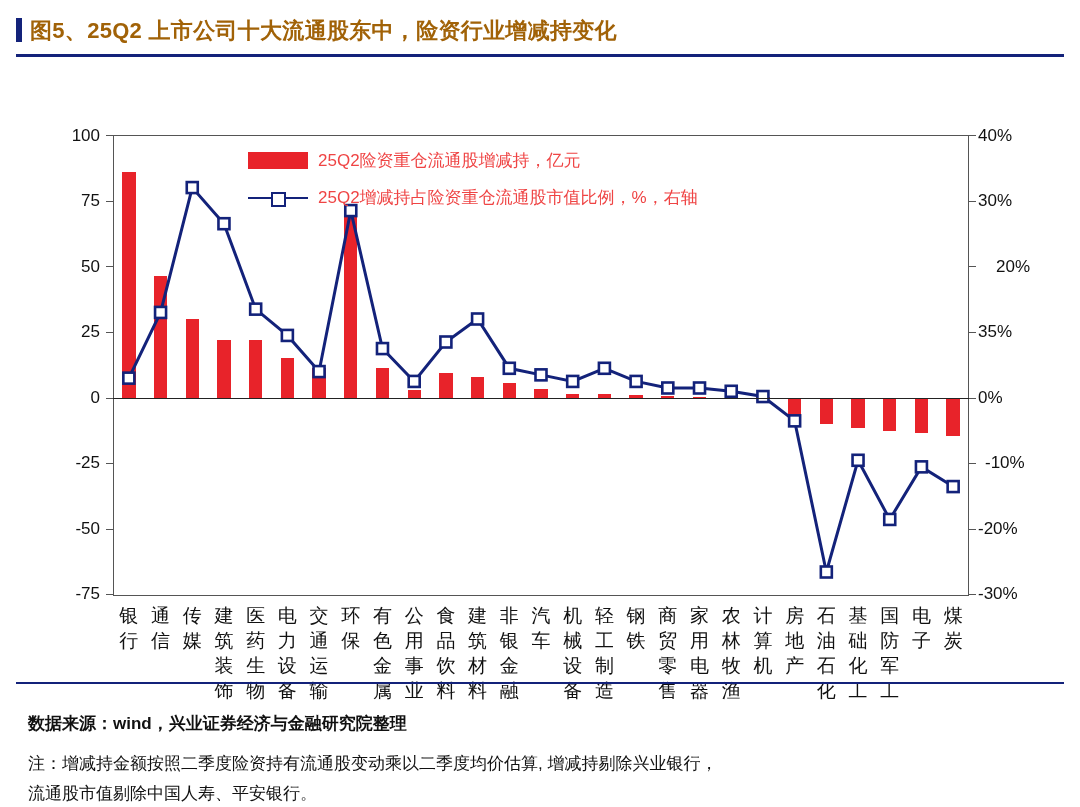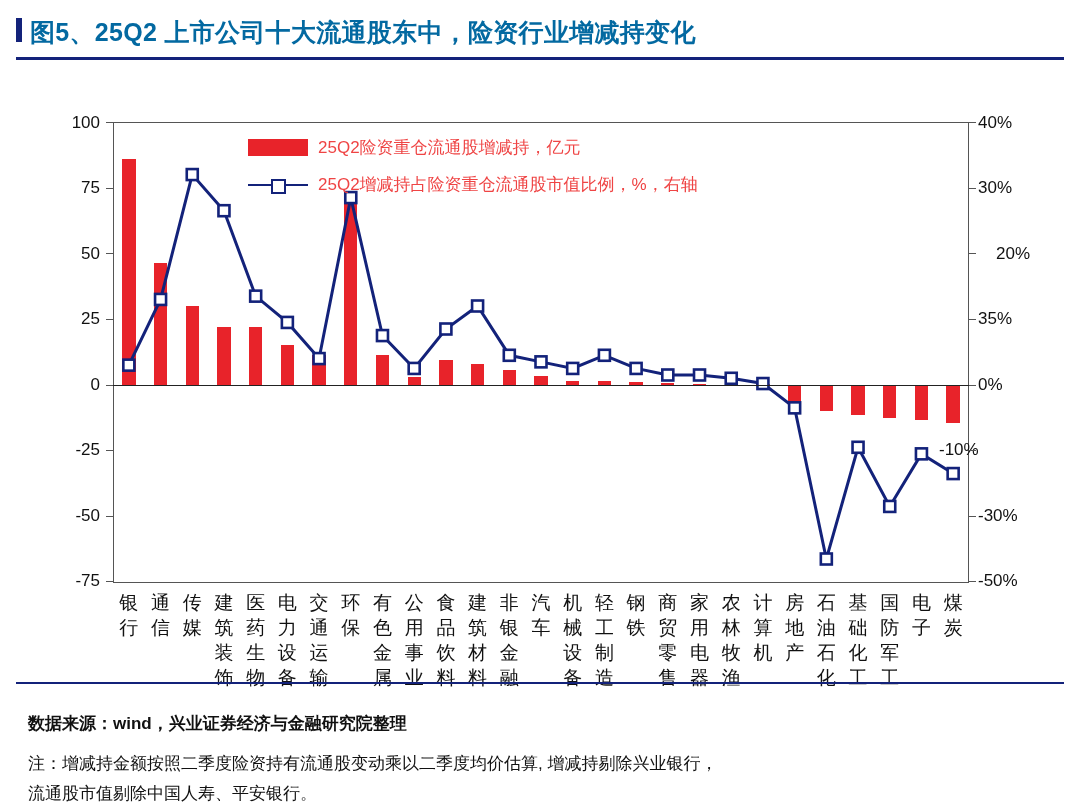--- a/index.html
+++ b/index.html
@@ -21,29 +21,29 @@
     position:relative;
     margin:10px 0 0 0;
     padding:6px 4px 8px 14px;
     border-bottom:3px solid #13227a;
   }
   .title-bar{
     position:absolute;left:0;top:8px;
     width:6px;height:24px;background:#13227a;
   }
   .title-text{
-    font-size:25px;font-weight:bold;color:#0369a1;
+    font-size:22px;font-weight:bold;color:#a16207;
     letter-spacing:0.3px;
     white-space:nowrap;
   }
   
   .chart-box{
     position:relative;
     width:1048px;height:600px;
-    margin:0 auto;
+    margin:16px auto;
   }
   .plot{
     position:absolute;
     left:97px;top:62px;
     width:856px;height:460px;
     border-left:1.5px solid #555;
     border-right:1.5px solid #555;
     box-sizing:border-box;
   }
   .axis-top{
@@ -161,23 +161,23 @@
     <div class="tickmark" style="left:90px;top:325px;"></div>
     <div class="tickmark" style="left:90px;top:390px;"></div>
     <div class="tickmark" style="left:90px;top:456px;"></div>
     <div class="tickmark" style="left:90px;top:521px;"></div>
 
     <div class="ytick right" style="left:962px;top:53px;">40%</div>
     <div class="ytick right" style="left:962px;top:118px;">30%</div>
     <div class="ytick right" style="left:962px;top:184px;text-align:center;">20%</div>
     <div class="ytick right" style="left:962px;top:249px;">35%</div>
     <div class="ytick right" style="left:962px;top:315px;">0%</div>
-    <div class="ytick right" style="left:923px;top:380px;">-10%</div>
-    <div class="ytick right" style="left:962px;top:446px;">-30%</div>
-    <div class="ytick right" style="left:962px;top:511px;">-50%</div>
+    <div class="ytick right" style="left:969px;top:380px;">-10%</div>
+    <div class="ytick right" style="left:962px;top:446px;">-20%</div>
+    <div class="ytick right" style="left:962px;top:511px;">-30%</div>
 
     <div class="tickmark" style="left:953px;top:62px;"></div>
     <div class="tickmark" style="left:953px;top:128px;"></div>
     <div class="tickmark" style="left:953px;top:193px;"></div>
     <div class="tickmark" style="left:953px;top:259px;"></div>
     <div class="tickmark" style="left:953px;top:325px;"></div>
     <div class="tickmark" style="left:953px;top:390px;"></div>
     <div class="tickmark" style="left:953px;top:456px;"></div>
     <div class="tickmark" style="left:953px;top:521px;"></div>
 

